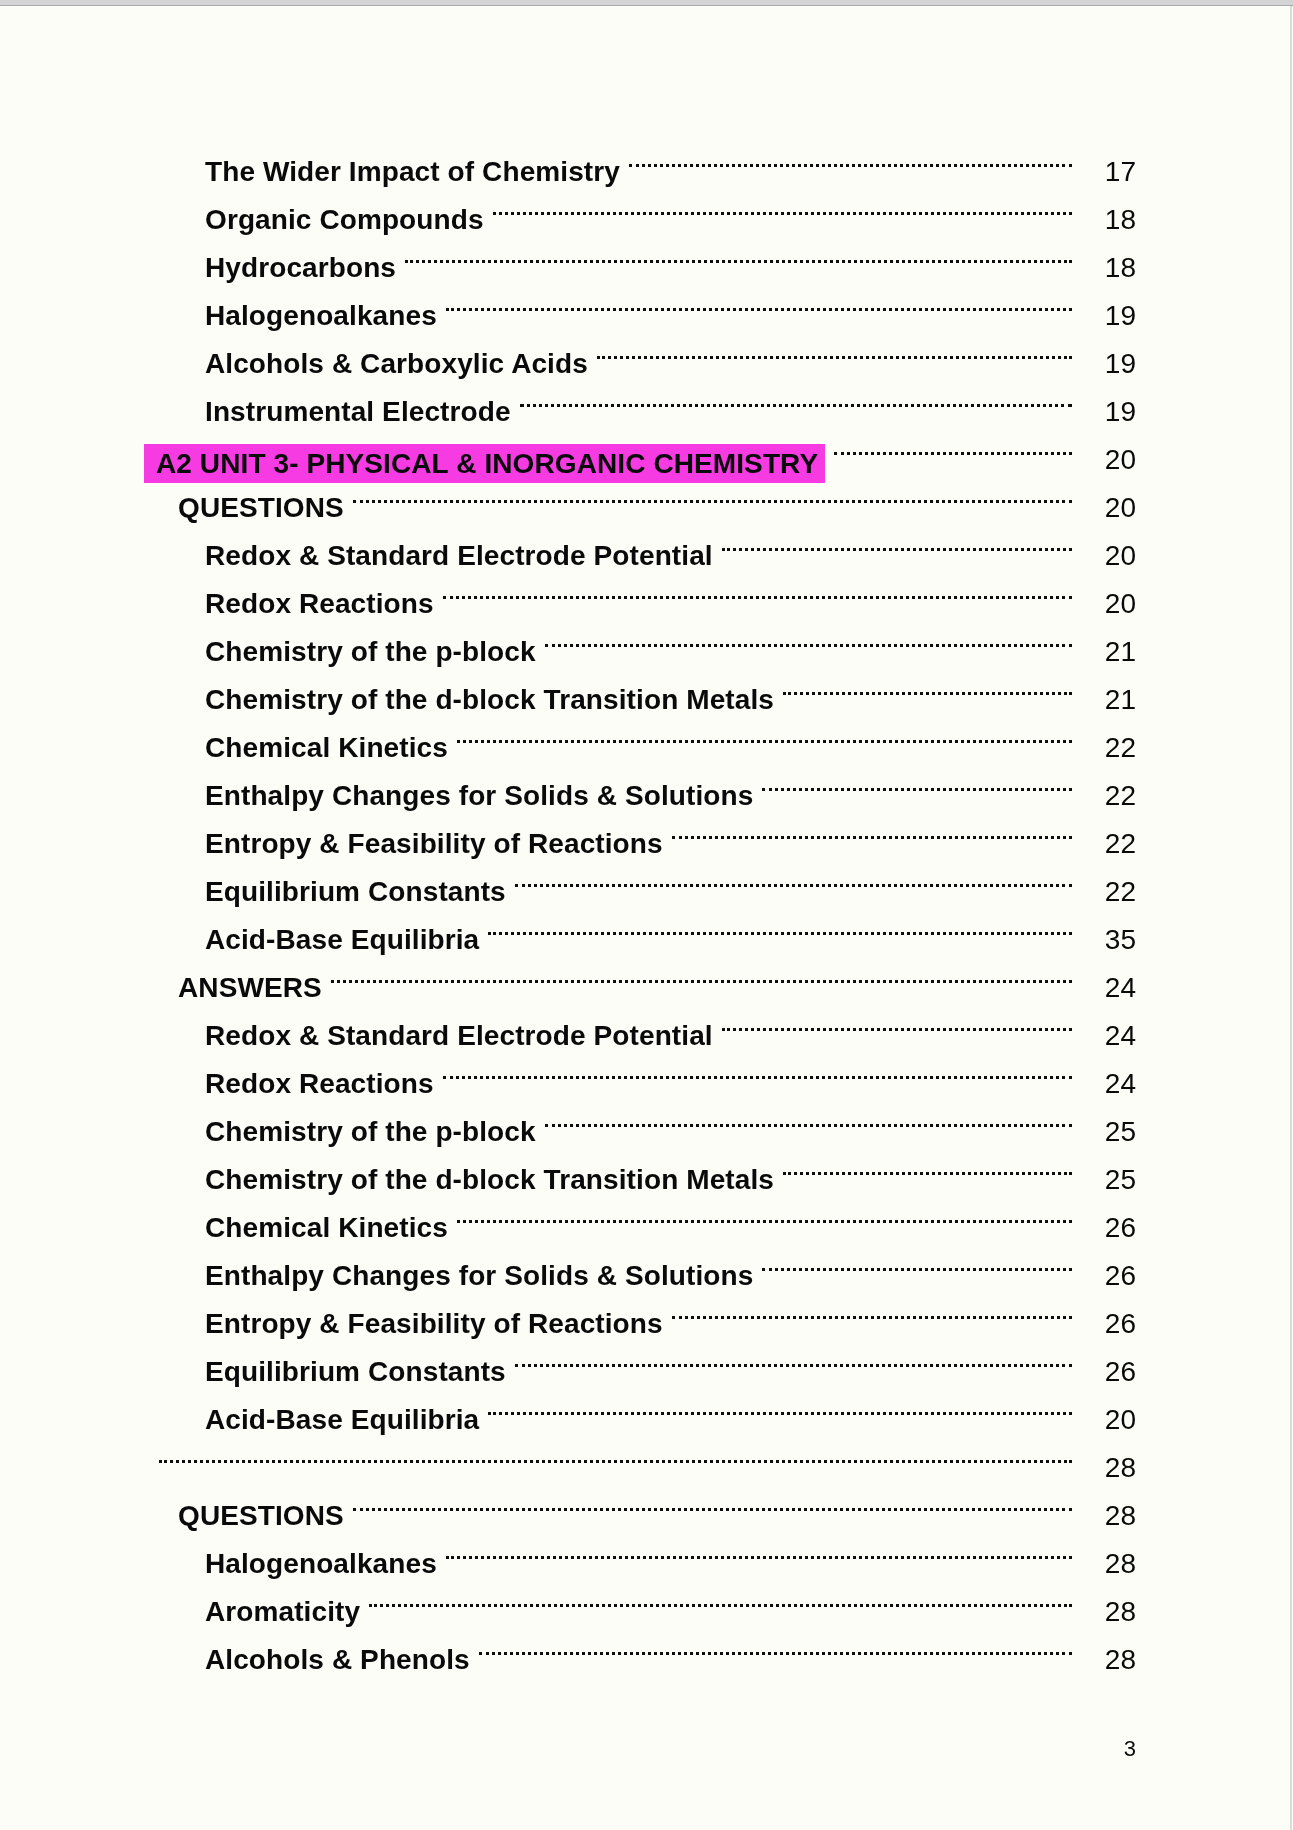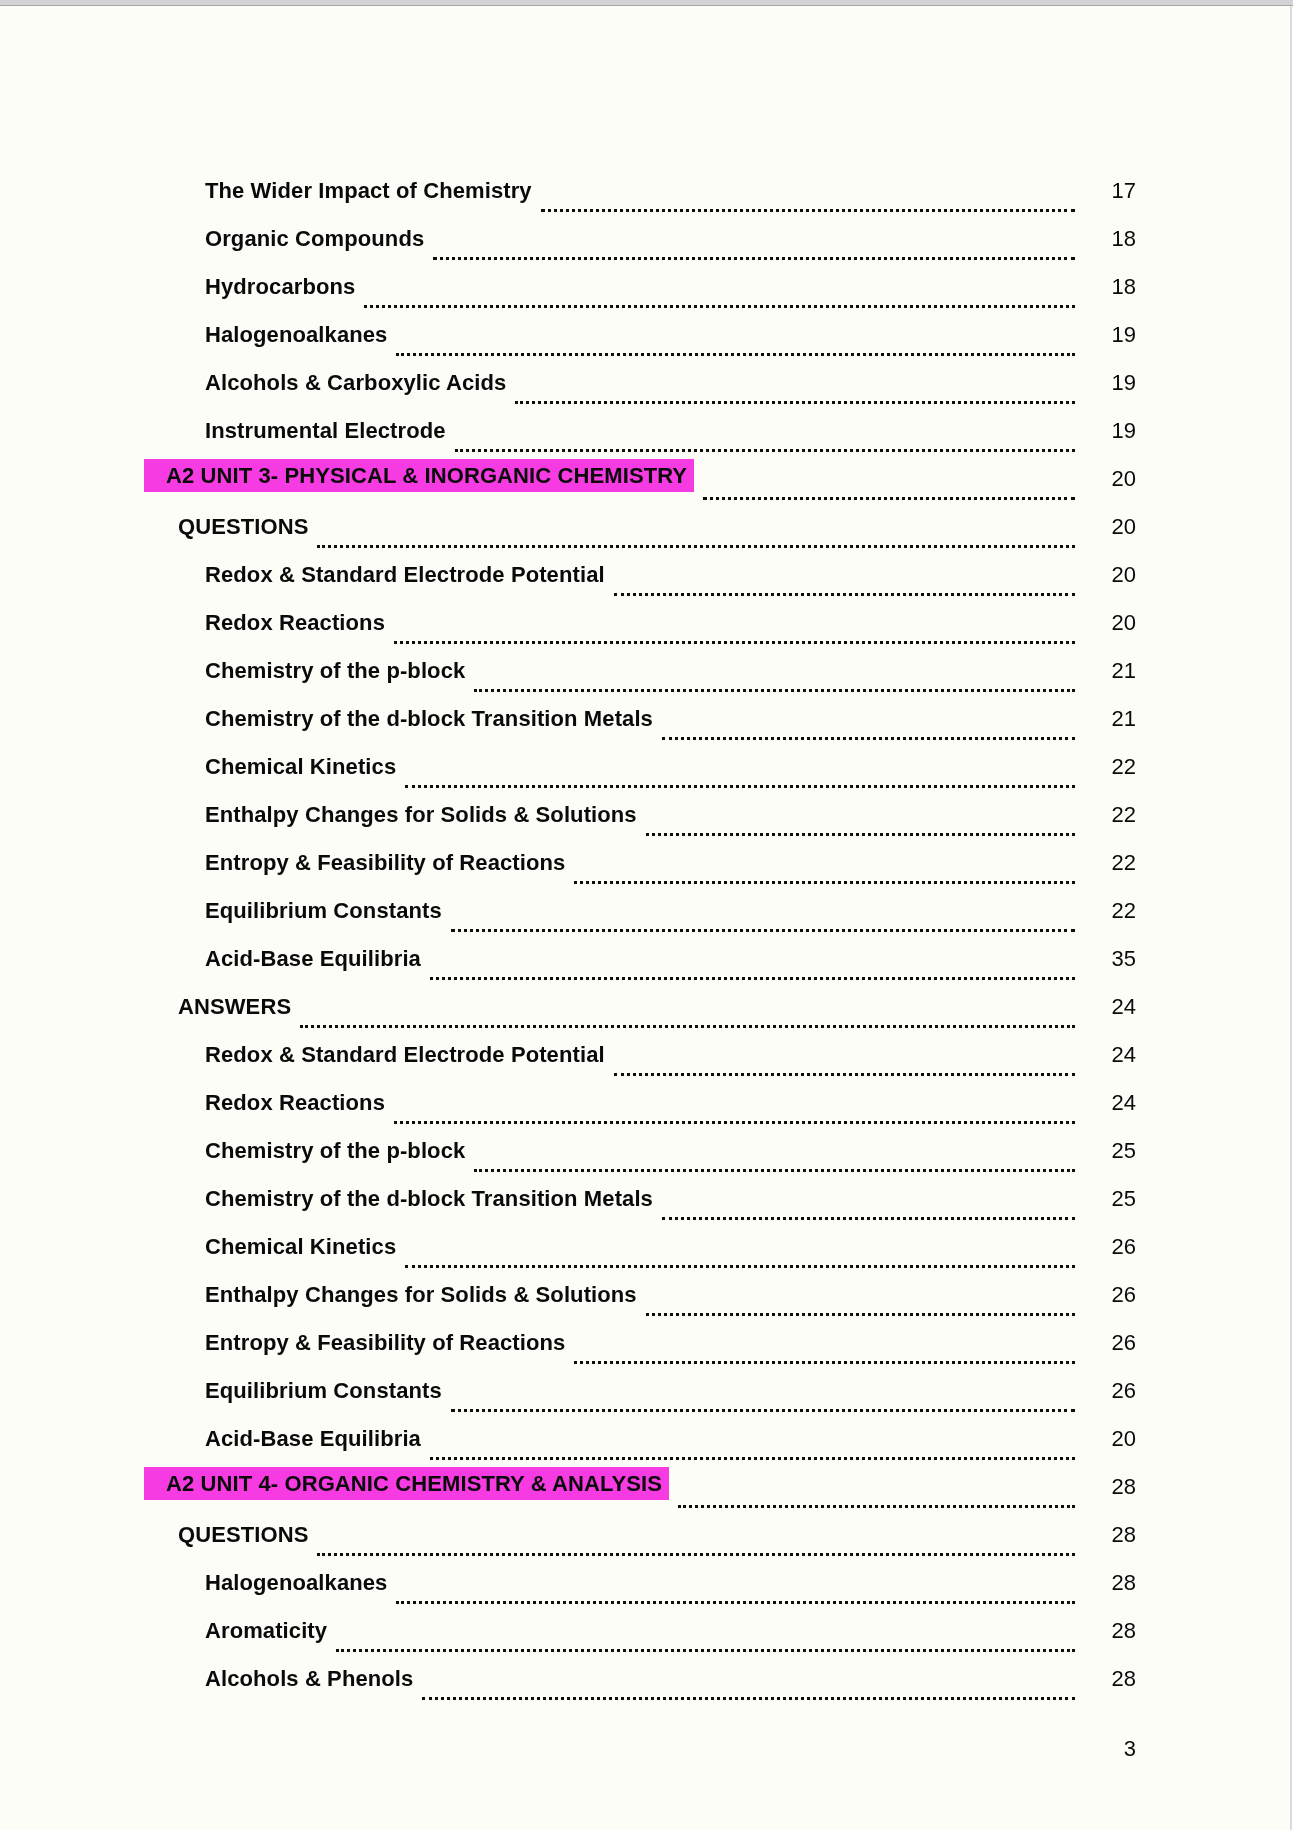--- a/index.html
+++ b/index.html
@@ -30,36 +30,36 @@
     background: #DBDBDD;
   }
   .toc {
     position: absolute;
     top: 156px;
     left: 150px;
     right: 157px;
   }
   .toc-row {
     display: flex;
-    align-items: flex-end;
+    align-items: flex-start;
     height: 48px;
-    font-size: 22px;
+    font-size: 28px;
     font-weight: 700;
     white-space: nowrap;
     cursor: pointer;
   }
   .toc-row.level-1 { padding-left: 28px; }
   .toc-row.level-2 { padding-left: 55px; }
   .toc-row .label {
     flex: 0 0 auto;
     letter-spacing: 0.1px;
   }
   .toc-row.hl-row .label {
     background: var(--hl, #F63BE3);
-    padding: 4px 7px 3px 22px;
+    padding: 4px 7px 3px 12px;
     margin-left: -6px;
   }
   .leader {
     flex: 1 1 auto;
     height: 0;
     border-bottom: 3px dotted #0d0d0d;
     margin: 0 9px 0 9px;
     transform: translateY(8px);
     min-width: 20px;
   }
@@ -245,21 +245,20 @@
     <span class="pagenum">26</span>
   </div>
 
   <div class="toc-row level-2">
     <span class="label">Acid-Base Equilibria</span>
     <span class="leader"></span>
     <span class="pagenum">20</span>
   </div>
 
   <div class="toc-row level-0 hl-row">
-    <span class="label">A2 UNIT 4- ORGANIC CHEMISTRY &amp; ANALYSIS</span>
     <span class="leader"></span>
     <span class="pagenum">28</span>
   </div>
 
   <div class="toc-row level-1">
     <span class="label">QUESTIONS</span>
     <span class="leader"></span>
     <span class="pagenum">28</span>
   </div>
 

